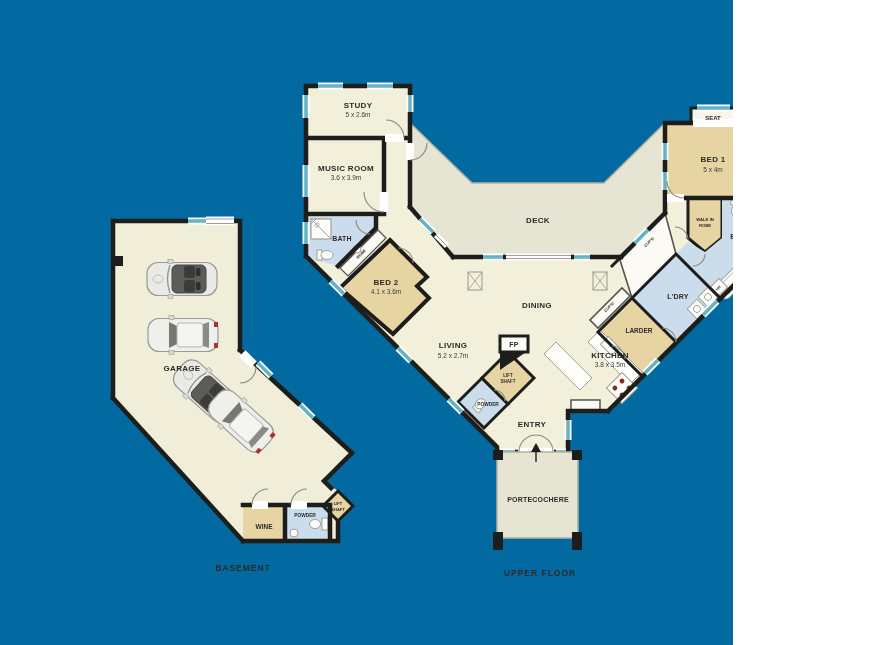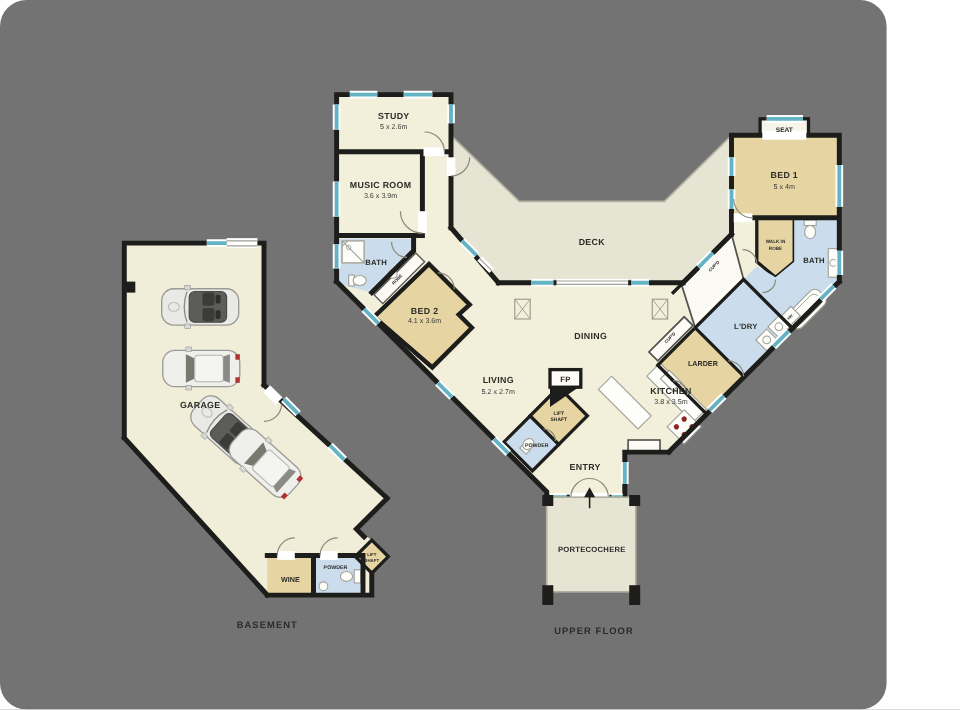--- a/index.html
+++ b/index.html
@@ -1,16 +1,16 @@
 <!DOCTYPE html>
 <html><head>
 <meta charset="utf-8">
 <style>
   html,body{margin:0;padding:0;background:#ffffff;}
-  .stage{width:806px;height:645px;position:relative;background:#737373;overflow:hidden;border-radius:24px;}
+  .stage{width:733px;height:645px;position:relative;background:#0369a1;overflow:hidden;}
   svg{display:block;}
   text{font-family:"Liberation Sans","DejaVu Sans",sans-serif;fill:#2b2b28;text-anchor:middle;}
   .lbl{font-size:8px;font-weight:bold;letter-spacing:.3px;}
   .lbl7{font-size:7px;font-weight:bold;letter-spacing:.2px;}
   .lbl65{font-size:6.5px;font-weight:bold;}
   .lbl6{font-size:6px;font-weight:bold;}
   .lbl48{font-size:4.8px;font-weight:bold;}
   .lbl45{font-size:4.5px;font-weight:bold;}
   .lbl42{font-size:4.2px;font-weight:bold;}
   .lbl4{font-size:4px;font-weight:bold;}

